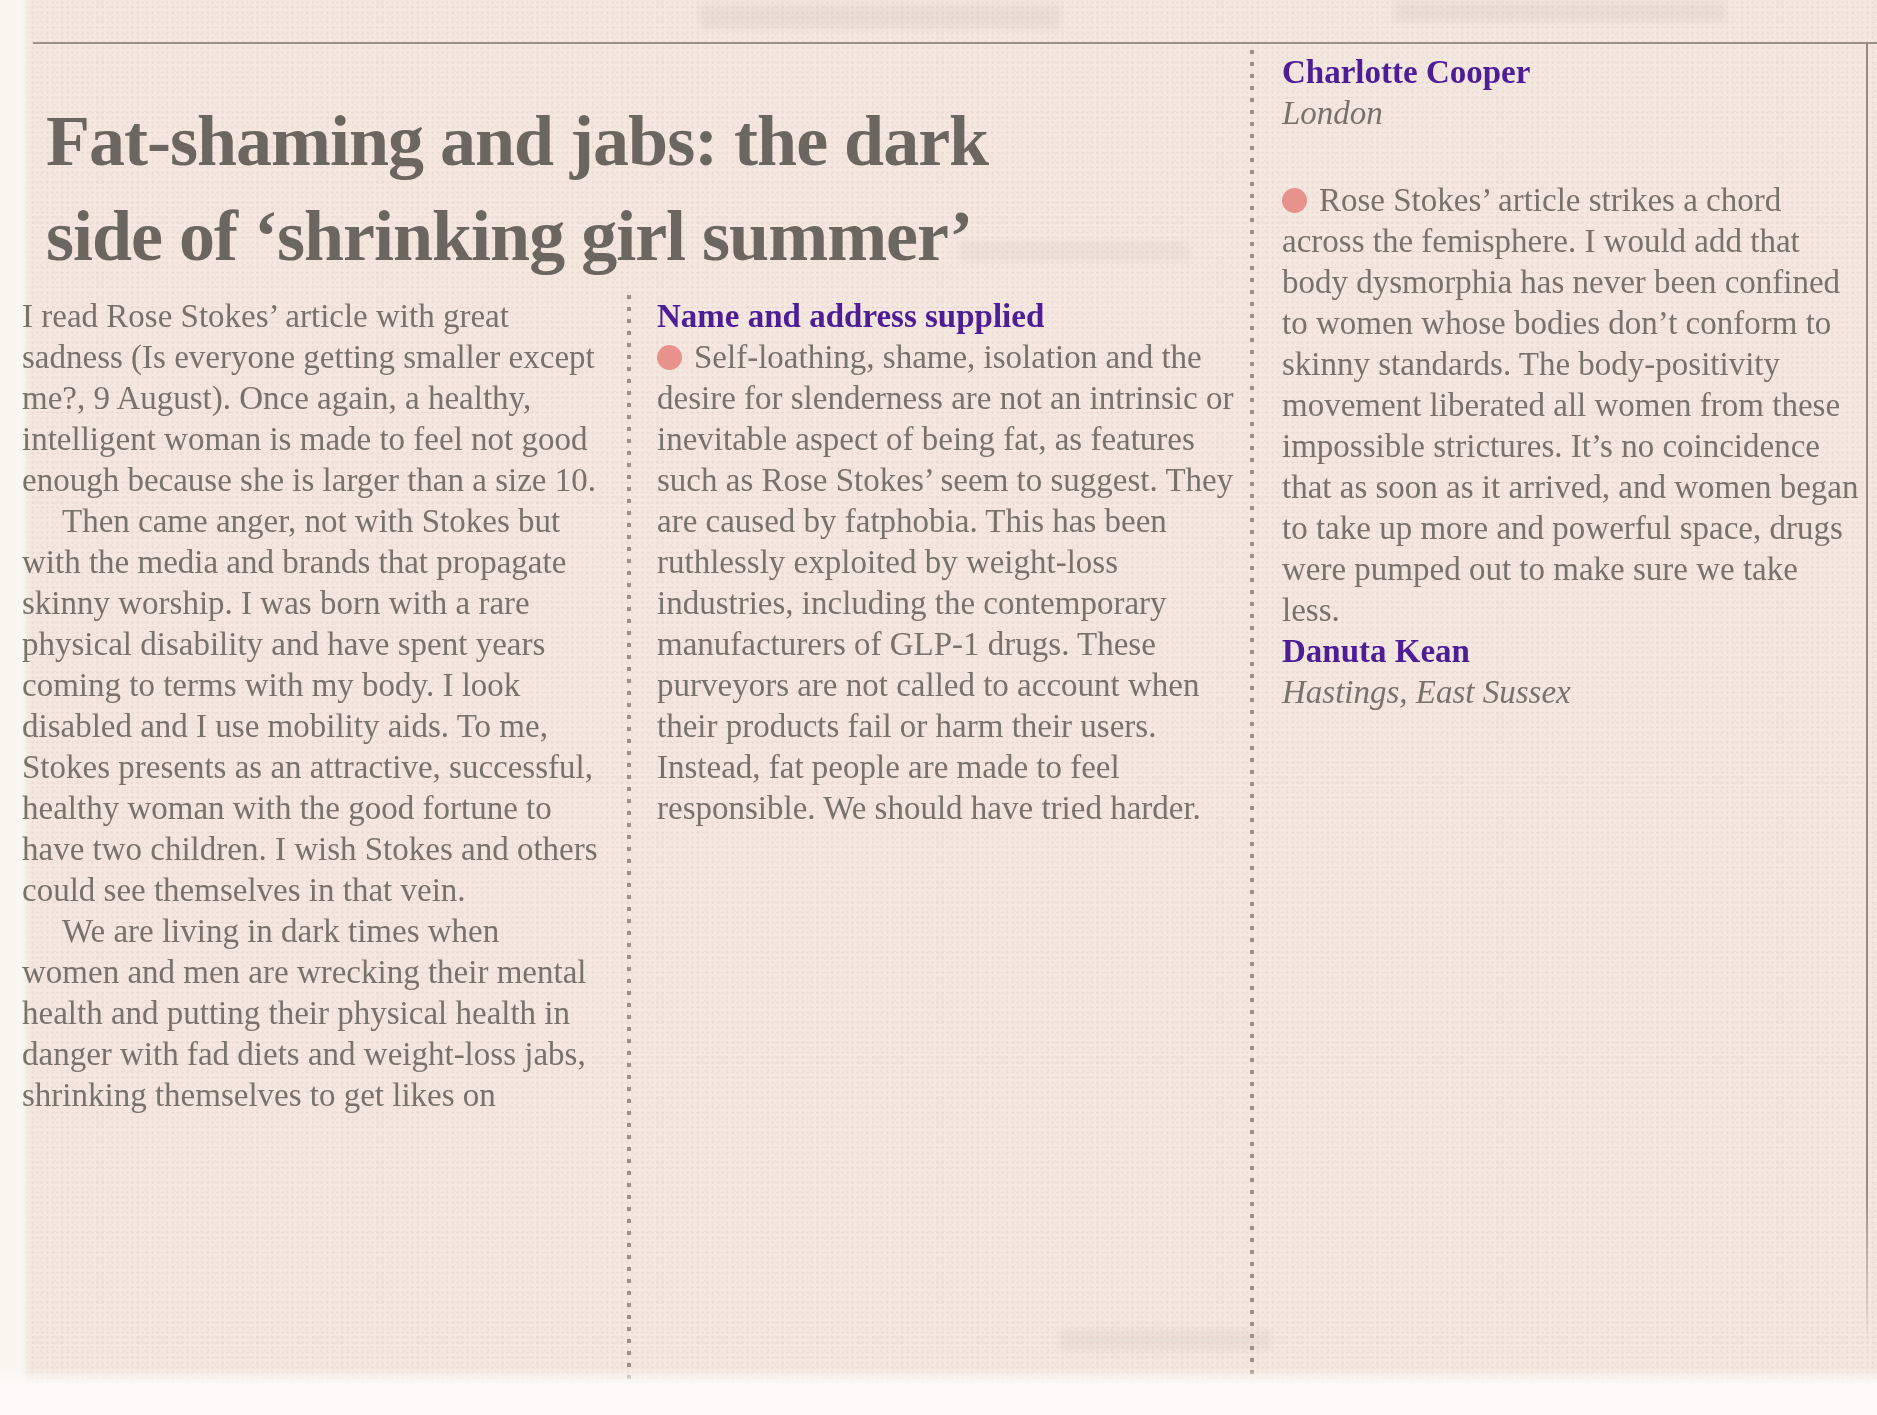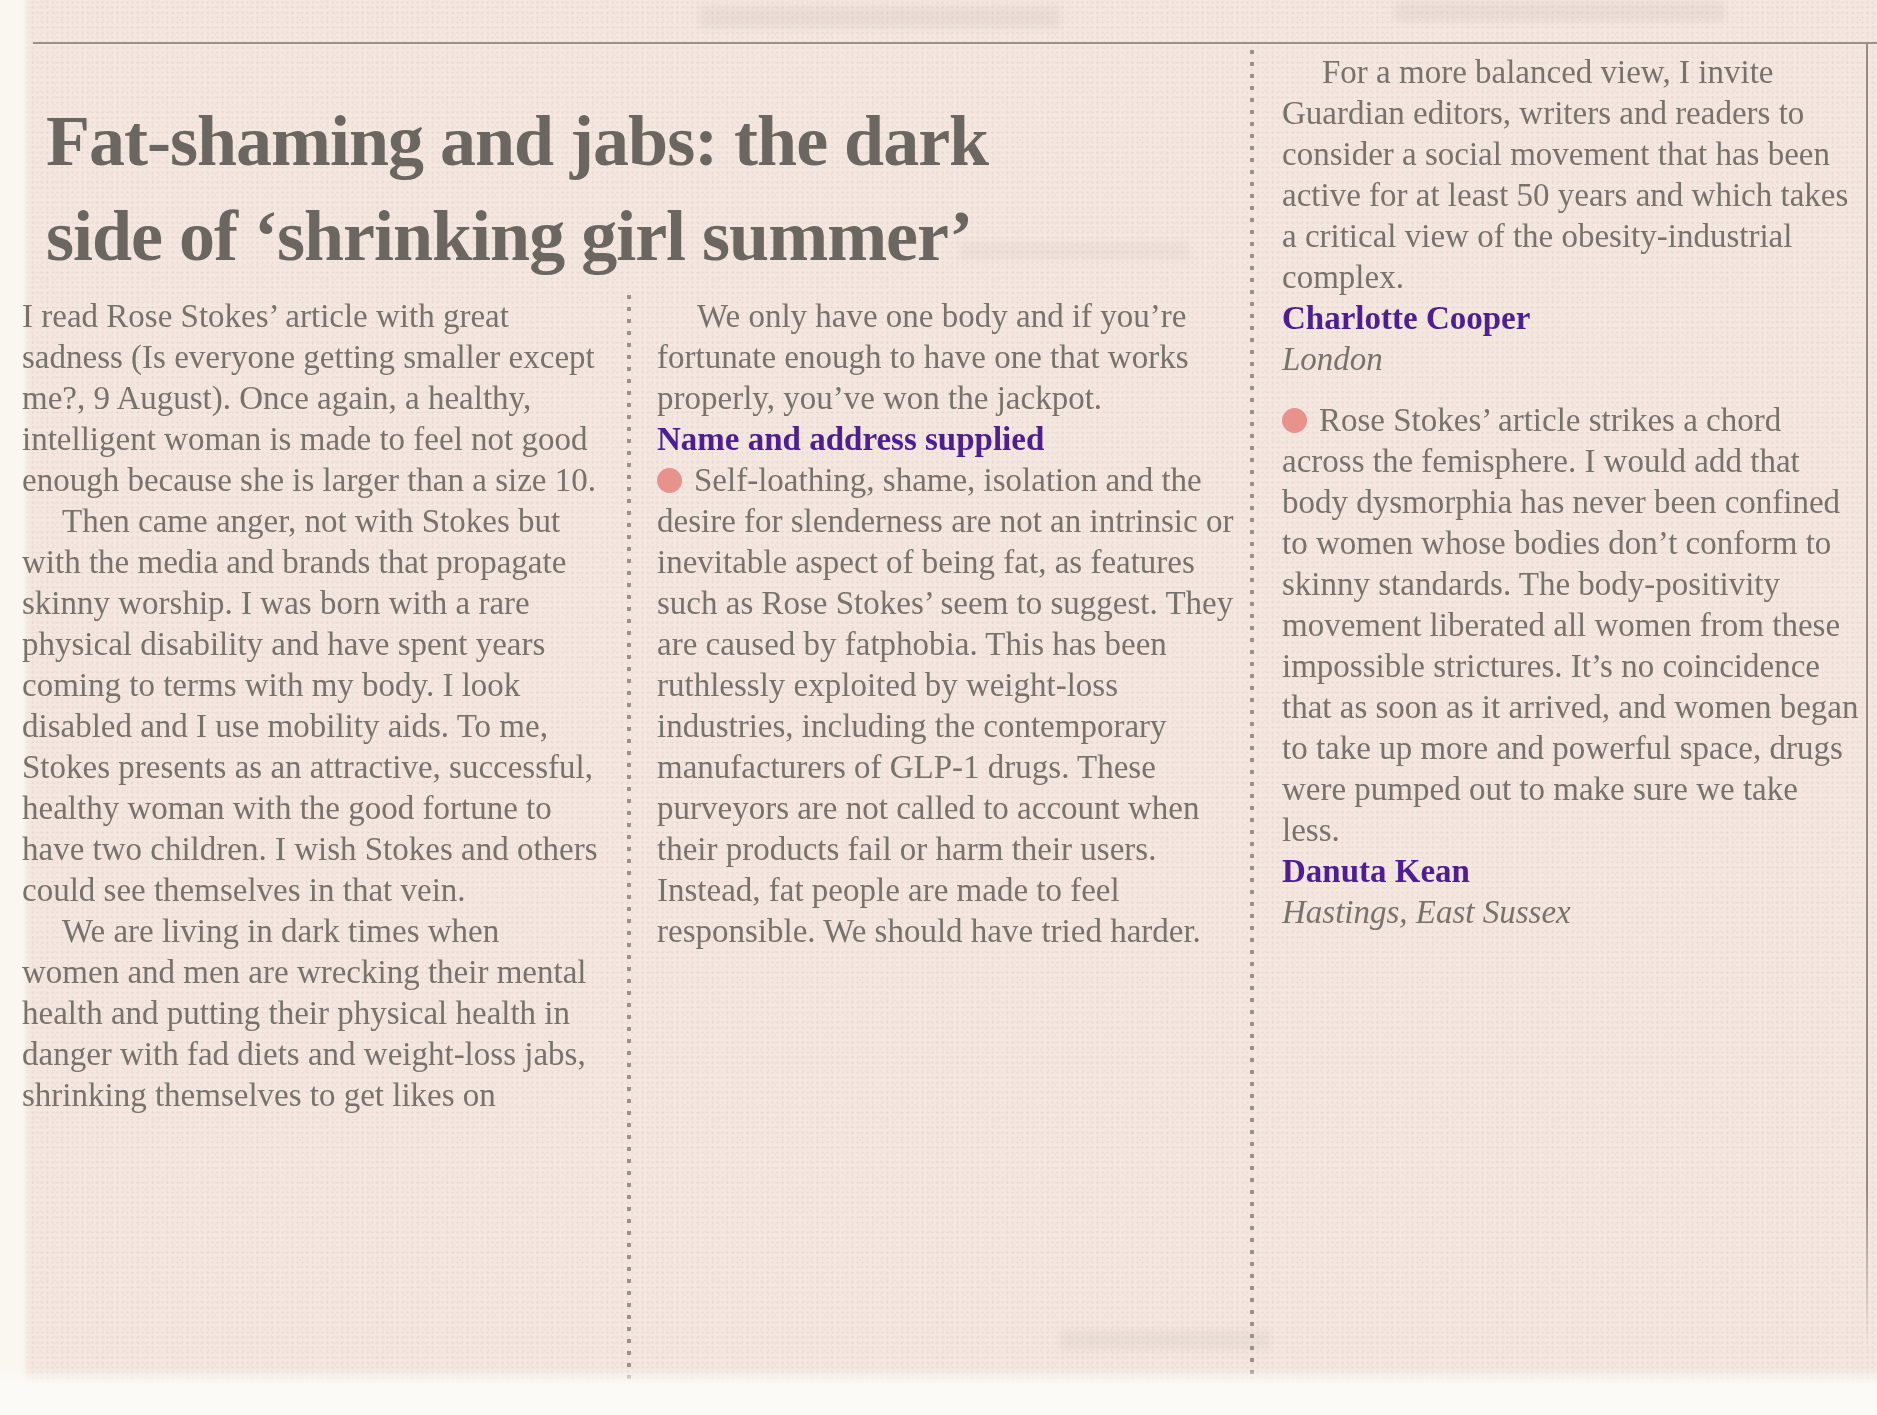--- a/index.html
+++ b/index.html
@@ -42,21 +42,21 @@
     color:#78726b;font-size:33px;line-height:41px;
   }
   #col-1{left:22px;top:296px;}
   #col-2{left:657px;top:296px;}
   #col-3{left:1282px;top:52px;}
   .col p{margin:0;}
   .col p.indent{text-indent:40px;}
   .sig{font-weight:bold;color:#4c1d95;}
   .place{font-style:italic;}
   .letter2{margin-top:52px;}
-  #col-3 .letter2{margin-top:20px;}
+  #col-3 .letter2{margin-top:46px;}
   .bullet{
     display:inline-block;width:25px;height:25px;border-radius:50%;
     background:#e7928a;margin-right:12px;vertical-align:-2px;
   }
   
   .smudge{position:absolute;background:#a79c92;opacity:.12;filter:blur(3px);border-radius:4px;pointer-events:none;}
   #smudge-1{left:700px;top:6px;width:360px;height:22px;}
   #smudge-2{left:1395px;top:2px;width:330px;height:20px;}
   #smudge-3{left:960px;top:242px;width:230px;height:18px;opacity:.08;}
   #smudge-4{left:1060px;top:1330px;width:210px;height:20px;opacity:.10;}
@@ -84,27 +84,25 @@
     <span style="display:block">side of ‘shrinking girl summer’</span>
   </h1>
 
   <div class="col" id="col-1">
     <p>I read Rose Stokes’ article with great sadness (Is everyone getting smaller except me?, 9 August). Once again, a healthy, intelligent woman is made to feel not good enough because she is larger than a size 10.</p>
     <p class="indent">Then came anger, not with Stokes but with the media and brands that propagate skinny worship. I was born with a rare physical disability and have spent years coming to terms with my body. I look disabled and I use mobility aids. To me, Stokes presents as an attractive, successful, healthy woman with the good fortune to have two children. I wish Stokes and others could see themselves in that vein.</p>
     <p class="indent">We are living in dark times when women and men are wrecking their mental health and putting their physical health in danger with fad diets and weight-loss jabs, shrinking themselves to get likes on</p>
   </div>
 
   <div class="col" id="col-2">
-    <p class="indent">We only have one body and if you’re fortunate enough to have one that works properly, you’ve won the jackpot.</p>
     <p class="sig">Name and address supplied</p>
     <p class="letter2"><span class="bullet"></span><span>Self-loathing, shame, isolation and the desire for slenderness are not an intrinsic or inevitable aspect of being fat, as features such as Rose Stokes’ seem to suggest. They are caused by fatphobia. This has been ruthlessly exploited by weight-loss industries, including the contemporary manufacturers of GLP-1 drugs. These purveyors are not called to account when their products fail or harm their users. Instead, fat people are made to feel responsible. We should have tried harder.</span></p>
   </div>
 
   <div class="col" id="col-3">
-    <p class="indent">For a more balanced view, I invite Guardian editors, writers and readers to consider a social movement that has been active for at least 50 years and which takes a critical view of the obesity-industrial complex.</p>
     <p class="sig">Charlotte Cooper</p>
     <p class="place">London</p>
     <p class="letter2"><span class="bullet"></span><span>Rose Stokes’ article strikes a chord across the femisphere. I would add that body dysmorphia has never been confined to women whose bodies don’t conform to skinny standards. The body-positivity movement liberated all women from these impossible strictures. It’s no coincidence that as soon as it arrived, and women began to take up more and powerful space, drugs were pumped out to make sure we take less.</span></p>
     <p class="sig">Danuta Kean</p>
     <p class="place">Hastings, East Sussex</p>
   </div>
 
   <div class="edge-bottom"></div>
 </div>
 

